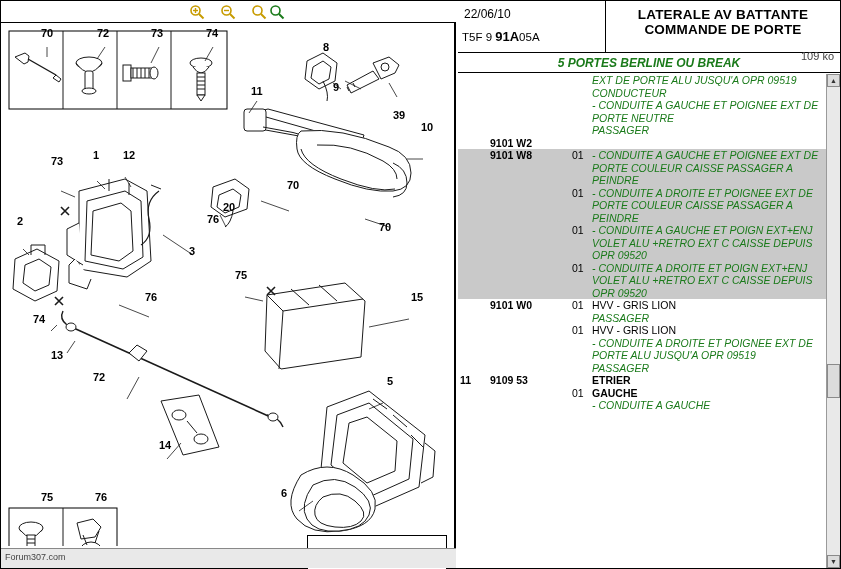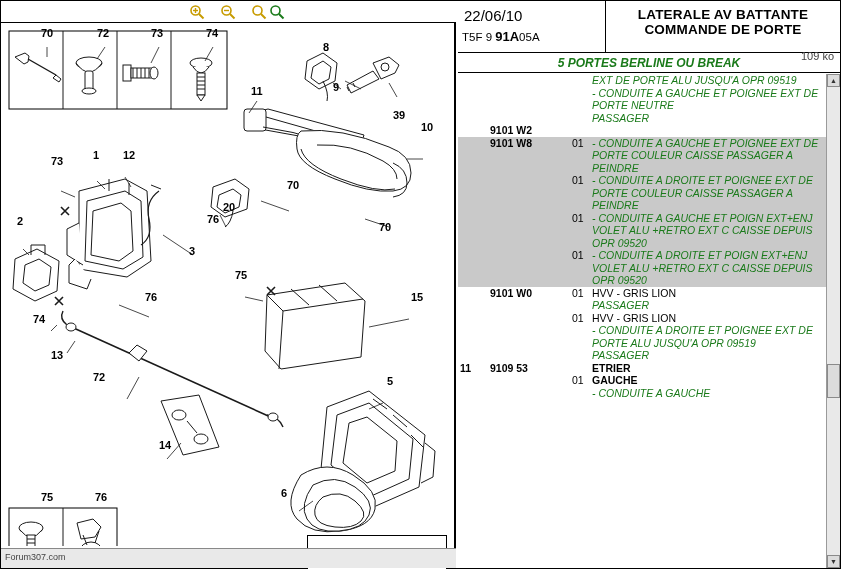--- a/index.html
+++ b/index.html
@@ -15,21 +15,21 @@
   .footerbar{position:absolute;left:0;bottom:0;width:455px;height:20px;background:#e9e9e9;border-top:1px solid #888;box-sizing:border-box;}
   .forumtxt{position:absolute;left:4px;top:3px;font-size:9px;color:#444;}
   .sizetxt{position:absolute;right:6px;top:17px;font-size:11px;color:#444;margin-top:32px;}
   .lbl{position:absolute;font-size:11px;font-weight:bold;color:#000;font-family:"Liberation Sans",sans-serif;}
   .cap{position:absolute;border:1px solid #000;background:#fff;padding:13px 6px;font-size:12px;font-weight:bold;letter-spacing:.5px;}
 
   
   .right{position:absolute;left:457px;top:0;width:382px;height:567px;box-sizing:border-box;}
   .rhead{position:relative;height:52px;border-bottom:1px solid #000;box-sizing:border-box;}
   .rhead .dcell{position:absolute;left:0;top:0;width:148px;height:52px;border-right:1px solid #000;box-sizing:border-box;}
-  .rhead .date{position:absolute;left:6px;top:6px;font-size:15px;}
+  .rhead .date{position:absolute;left:6px;top:6px;font-size:12px;}
   .rhead .code{position:absolute;left:4px;top:28px;font-size:11.5px;}
   .rhead .code b{font-size:13px;}
   .rhead .title{position:absolute;left:149px;top:0;width:232px;height:52px;text-align:center;}
   .rhead .title div{font-size:13.5px;font-weight:bold;letter-spacing:.2px;}
   .rhead .title div:first-child{margin-top:6px;}
   .subhead{height:20px;border-bottom:1px solid #000;box-sizing:border-box;text-align:center;}
   .subhead span{color:#1a7a1a;font-style:italic;font-size:12px;font-weight:bold;}
 
   .tblwrap{position:absolute;left:0;top:73px;width:382px;height:494px;overflow:hidden;}
   table.parts{width:368px;border-collapse:collapse;table-layout:fixed;}
@@ -320,20 +320,26 @@
             <tr>
               <td class="c-no"></td>
               <td class="c-ref vsep"></td>
               <td class="c-qty vsep"></td>
               <td class="c-desc vsep"><span class="g">EXT DE PORTE ALU JUSQU'A OPR 09519</span></td>
             </tr>
             <tr>
               <td class="c-no"></td>
               <td class="c-ref vsep"></td>
               <td class="c-qty vsep"></td>
+              <td class="c-desc vsep"><span class="g">CONDUCTEUR</span></td>
+            </tr>
+            <tr>
+              <td class="c-no"></td>
+              <td class="c-ref vsep"></td>
+              <td class="c-qty vsep"></td>
               <td class="c-desc vsep"><span class="g">- CONDUITE A GAUCHE ET POIGNEE EXT DE PORTE NEUTRE</span></td>
             </tr>
             <tr>
               <td class="c-no"></td>
               <td class="c-ref vsep"></td>
               <td class="c-qty vsep"></td>
               <td class="c-desc vsep"><span class="g">PASSAGER</span></td>
             </tr>
             <tr>
               <td class="c-no sep"></td>

